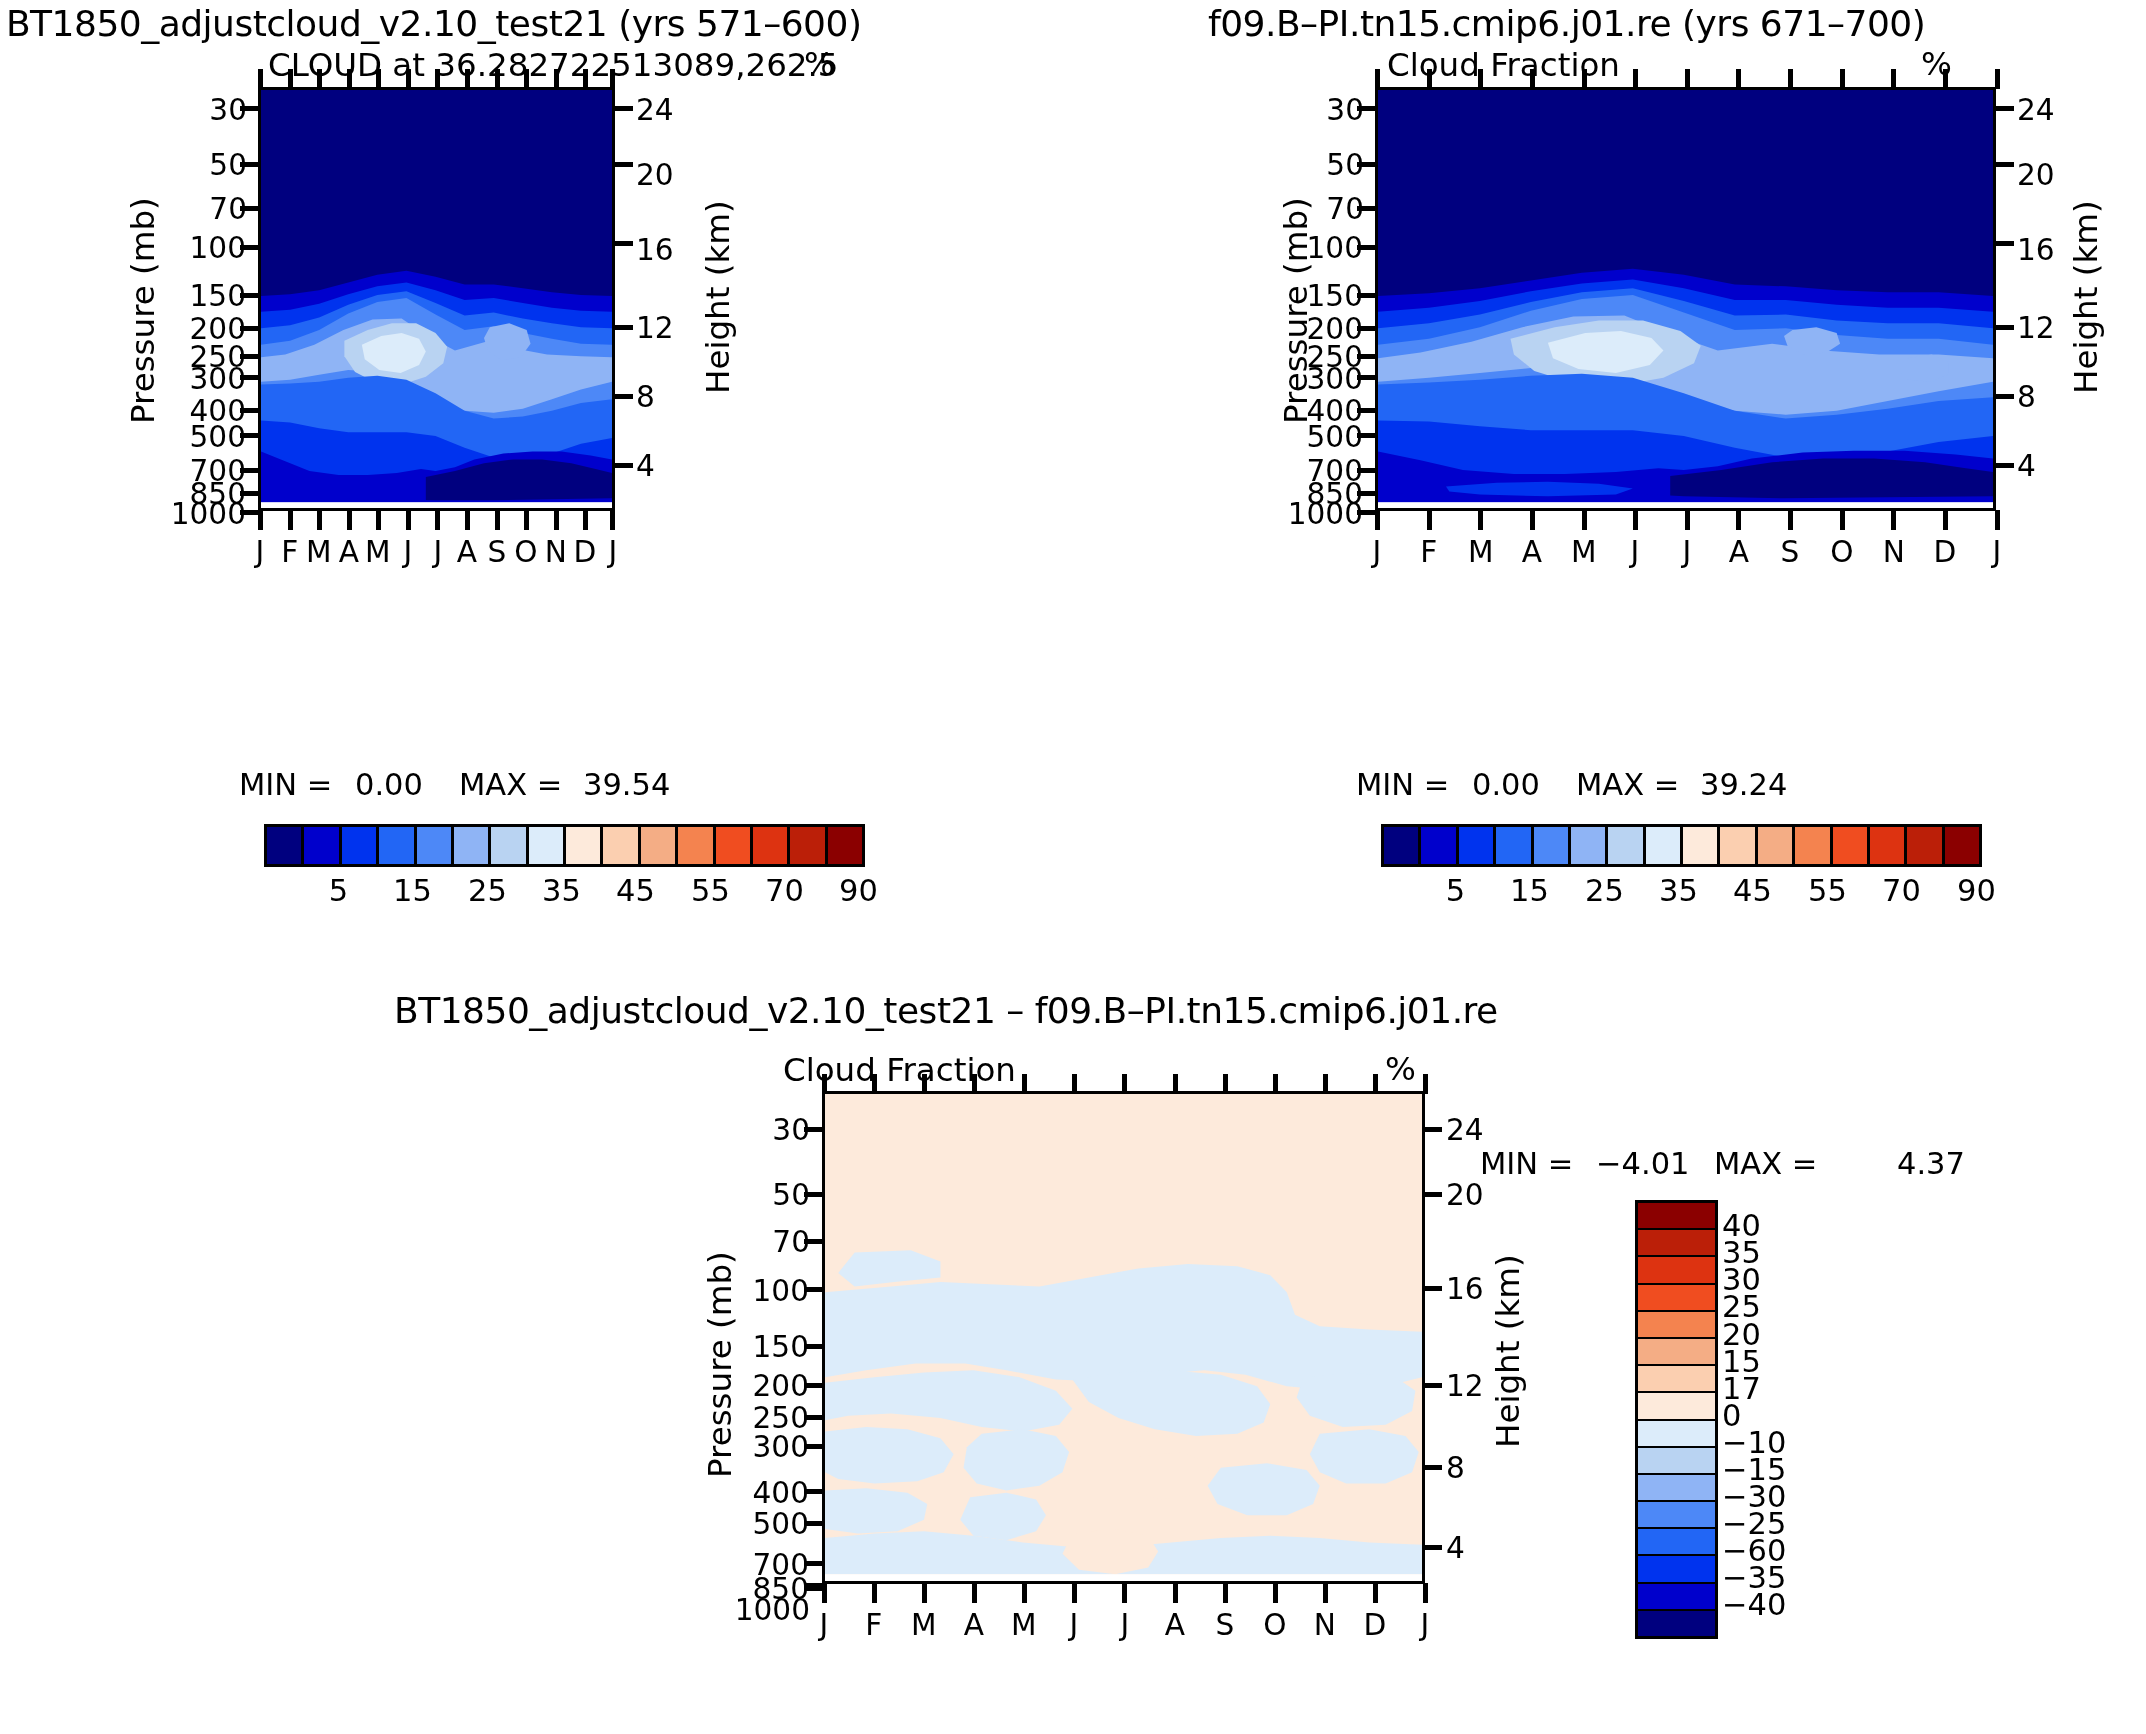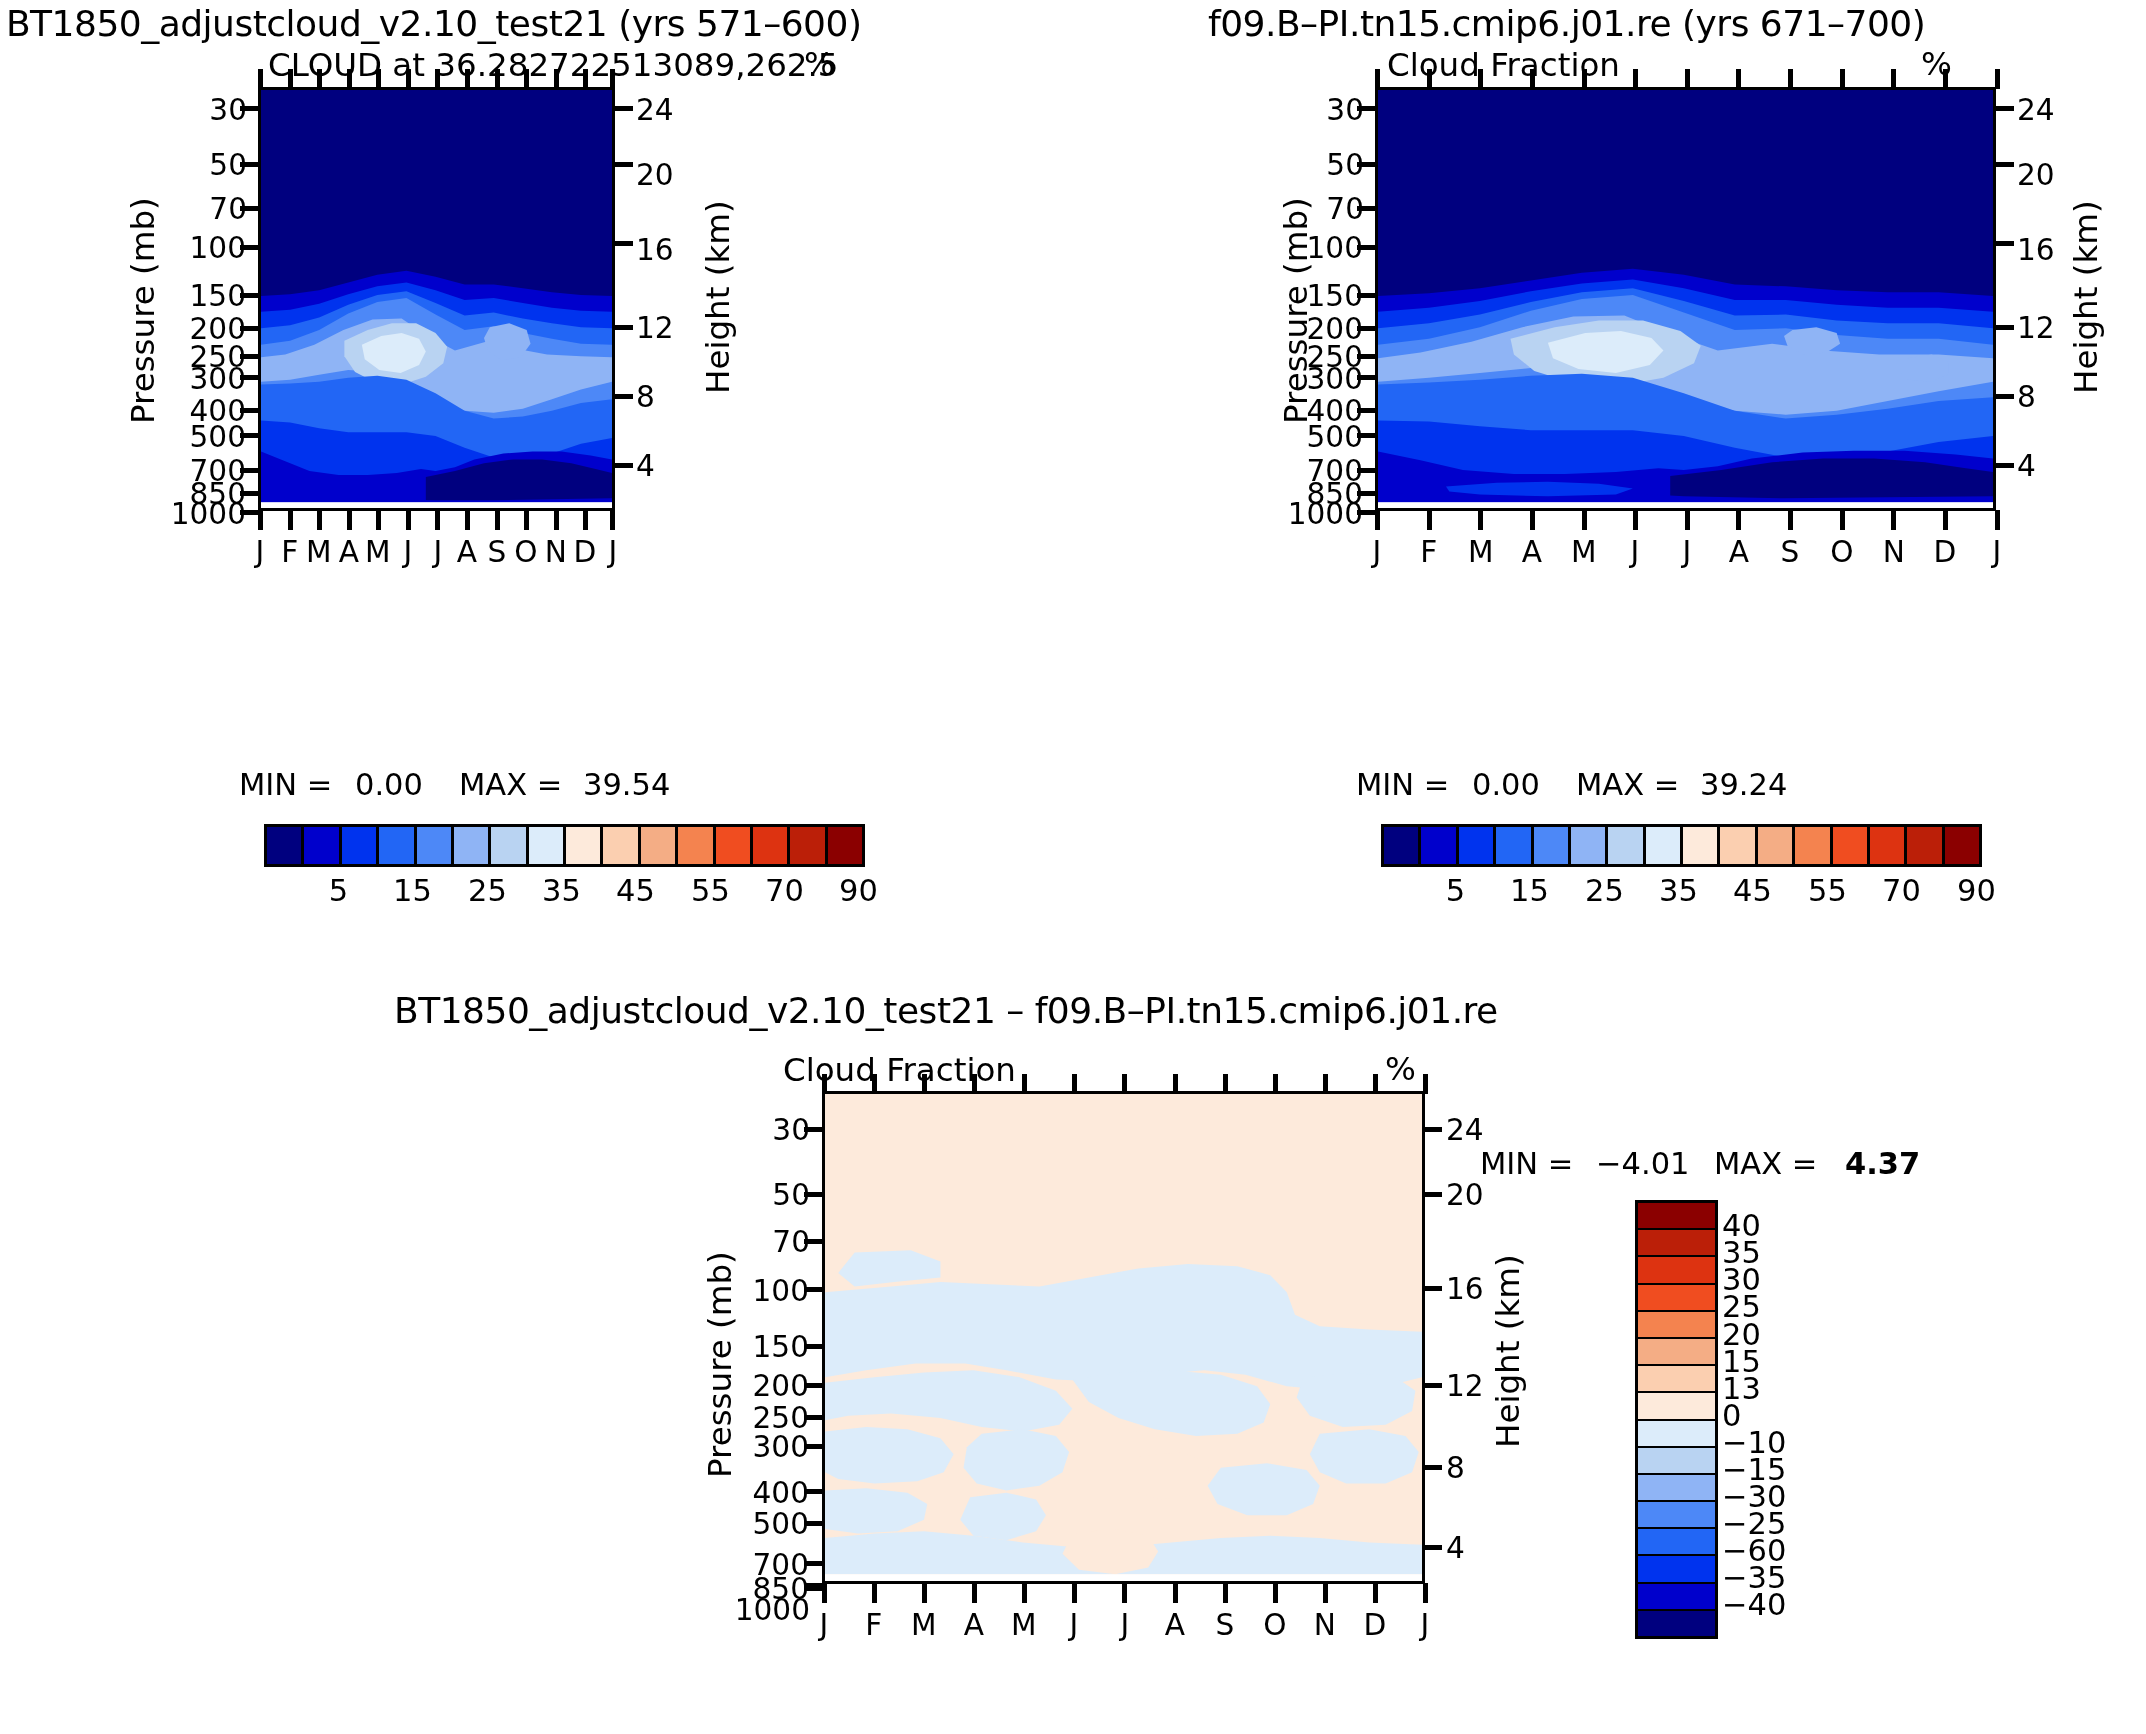--- a/index.html
+++ b/index.html
@@ -543,21 +543,21 @@
       <div class="monthlab" style="left: 1310px; top: 1608px;">N</div>
       <div class="tick" style="left: 1373px; top: 1583px; width: 4.9px; height: 19.7px;"></div>
       <div class="monthlab" style="left: 1360px; top: 1608px;">D</div>
       <div class="tick" style="left: 1423px; top: 1583px; width: 4.9px; height: 19.7px;"></div>
       <div class="monthlab" style="left: 1410px; top: 1608px;">J</div>
     </div>
 
   <div class="minmax" style="left:1480px; top:1146px;">MIN =</div>
   <div class="minmax" style="left:1596px; top:1146px;">−4.01</div>
   <div class="minmax" style="left:1714px; top:1146px;">MAX =</div>
-  <div class="minmax" style="left:1845px; top:1146px;font-weight:bold;">4.37</div>
+  <div class="minmax" style="left:1897px; top:1146px;">4.37</div>
 
   <div class="vcbar" id="vcbar" style="left:1635px; top:1200px; width:77px; height:433px;">
       <div class="cell" style="background: rgb(139, 0, 0);"></div>
       <div class="cell" style="background: rgb(187, 31, 8);"></div>
       <div class="cell" style="background: rgb(221, 51, 17);"></div>
       <div class="cell" style="background: rgb(240, 77, 32);"></div>
       <div class="cell" style="background: rgb(244, 131, 79);"></div>
       <div class="cell" style="background: rgb(244, 173, 133);"></div>
       <div class="cell" style="background: rgb(251, 207, 176);"></div>
       <div class="cell" style="background: rgb(253, 234, 219);"></div>
@@ -570,21 +570,21 @@
       <div class="cell" style="background: rgb(0, 0, 204);"></div>
       <div class="cell" style="background: rgb(0, 0, 127);"></div>
     </div>
   <div id="vcbarlabs">
       <div class="vcbarlab" style="left: 1722px; top: 1208px; text-align: left;">40</div>
       <div class="vcbarlab" style="left: 1722px; top: 1235px; text-align: left;">35</div>
       <div class="vcbarlab" style="left: 1722px; top: 1262px; text-align: left;">30</div>
       <div class="vcbarlab" style="left: 1722px; top: 1289px; text-align: left;">25</div>
       <div class="vcbarlab" style="left: 1722px; top: 1317px; text-align: left;">20</div>
       <div class="vcbarlab" style="left: 1722px; top: 1344px; text-align: left;">15</div>
-      <div class="vcbarlab" style="left: 1722px; top: 1371px; text-align: left;">13</div>
+      <div class="vcbarlab" style="left: 1722px; top: 1371px; text-align: left;">17</div>
       <div class="vcbarlab" style="left: 1722px; top: 1398px; text-align: left;">0</div>
       <div class="vcbarlab" style="left: 1722px; top: 1425px; text-align: left;">−10</div>
       <div class="vcbarlab" style="left: 1722px; top: 1452px; text-align: left;">−15</div>
       <div class="vcbarlab" style="left: 1722px; top: 1479px; text-align: left;">−30</div>
       <div class="vcbarlab" style="left: 1722px; top: 1506px; text-align: left;">−25</div>
       <div class="vcbarlab" style="left: 1722px; top: 1533px; text-align: left;">−60</div>
       <div class="vcbarlab" style="left: 1722px; top: 1560px; text-align: left;">−35</div>
       <div class="vcbarlab" style="left: 1722px; top: 1587px; text-align: left;">−40</div>
     </div>
 </div>

